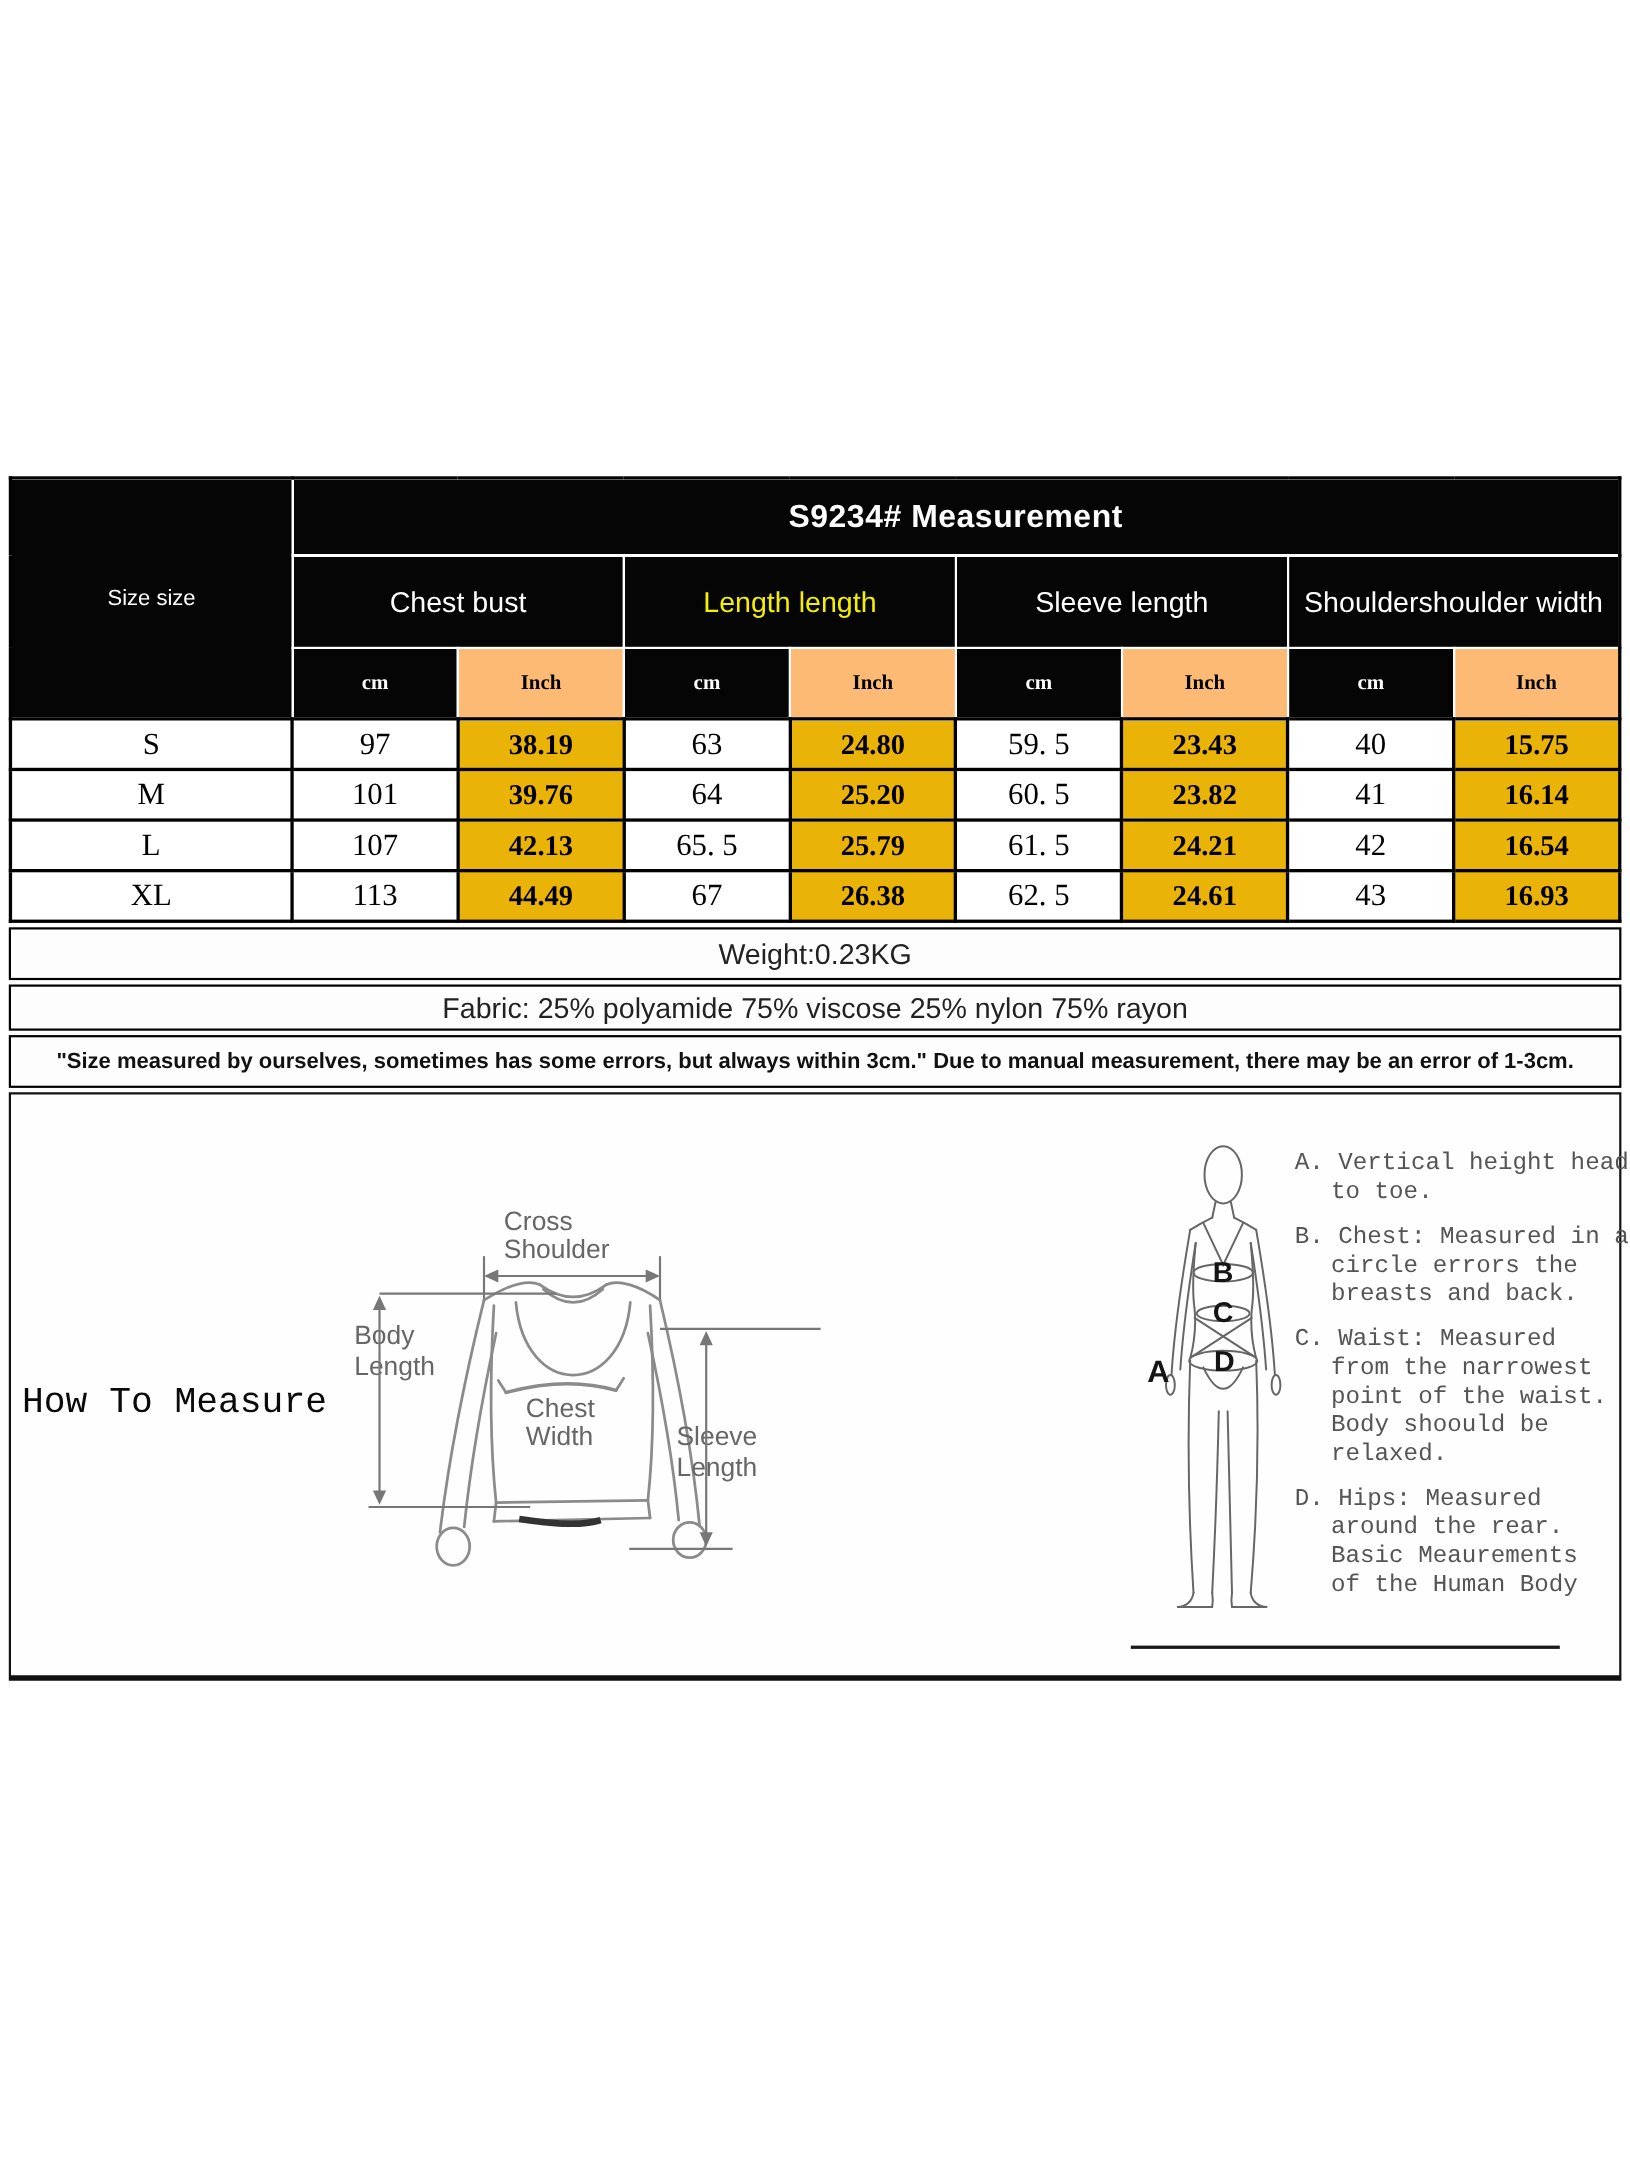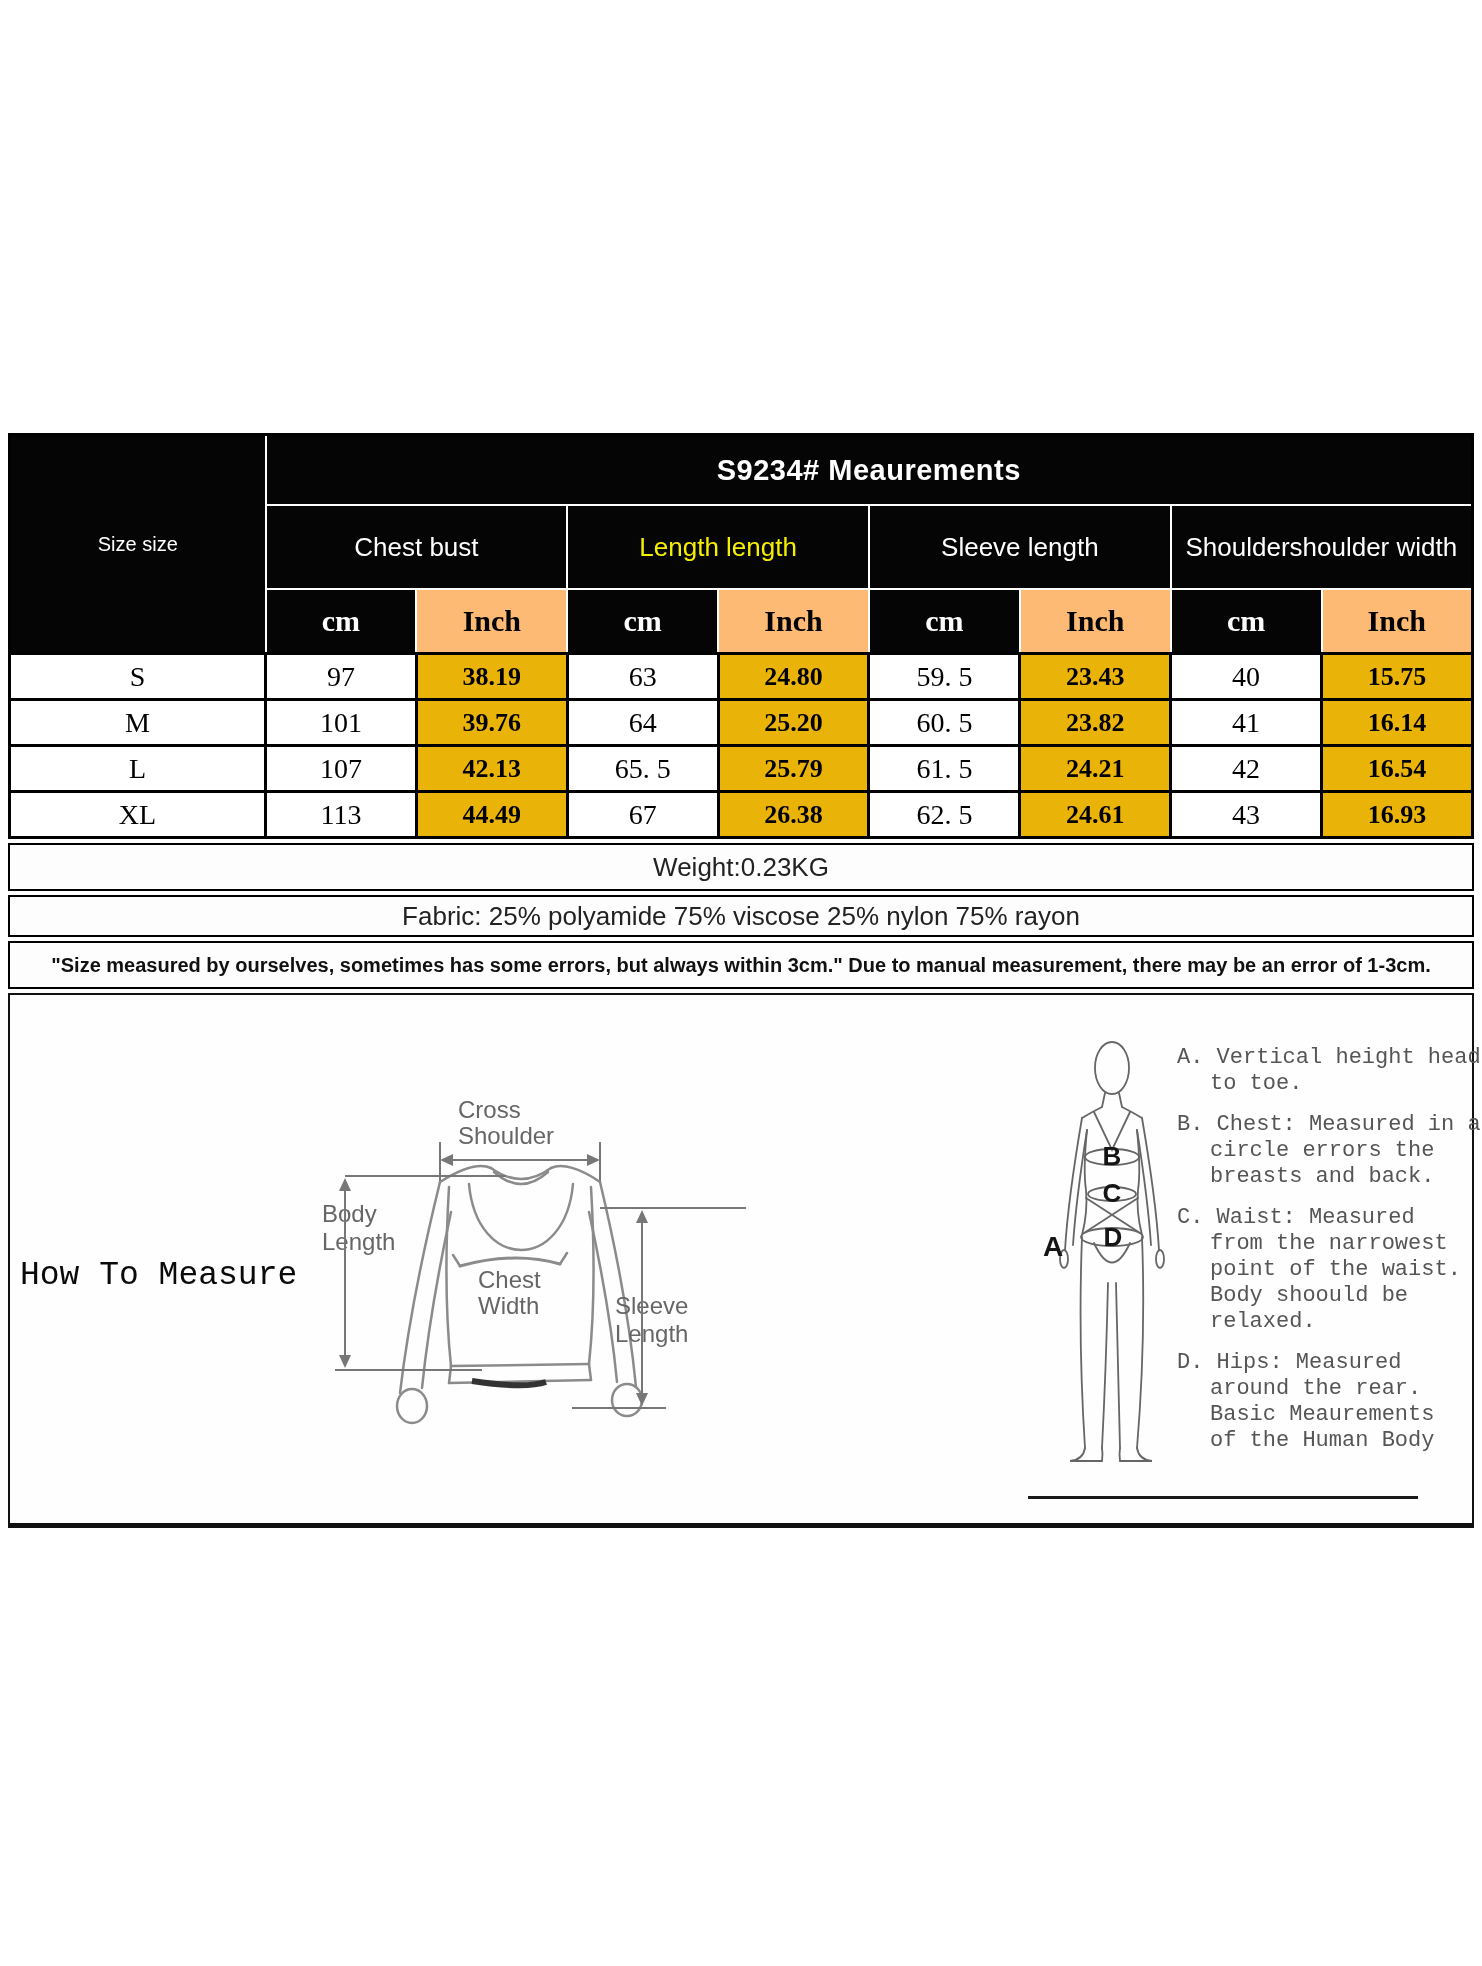--- a/index.html
+++ b/index.html
@@ -11,21 +11,21 @@
 
   
   table.size-table{border-collapse:collapse;table-layout:fixed;width:100%;border:3px solid #000;}
   table.size-table td{padding:0;text-align:center;vertical-align:middle;overflow:hidden;}
   td.hd{background:#050505;color:#fff;border:2px solid #fff;}
   td.hd-corner{font-size:20px;margin-top:28px;}
   td.hd-title{height:68px;font-size:29px;font-weight:bold;letter-spacing:.5px;}
   tr.r-names td{height:82px;font-size:26px;}
   td.hd-yellow{color:#f4ee00;}
   td.hd-small{font-size:20px;}
-  tr.r-units td{height:62px;font-family:"Liberation Serif",serif;font-weight:bold;font-size:30px;}
+  tr.r-units td{height:62px;font-family:"Liberation Serif",serif;font-weight:bold;font-size:19px;}
   td.unit-inch{background:#fdba74;color:#000;}
   tr.r-data td{height:43px;border:3px solid #000;background:#fff;
     font-family:"Liberation Serif",serif;font-size:28px;color:#000;}
   tr.r-data td.d-inch{background:#eab308;font-weight:bold;font-size:26px;}
 
   
   .info-row{border:2px solid #000;margin-top:4px;display:flex;align-items:center;justify-content:center;color:#222;background:#fdfdfd;}
   .weight-row{height:44px;font-size:26px;}
   .fabric-row{height:38px;font-size:26px;}
   .disclaimer-row{height:44px;font-size:20px;font-weight:600;color:#111;}
@@ -58,21 +58,21 @@
       <col style="width:10.3125%">
         <col style="width:10.3125%">
       <col style="width:10.3125%">
         <col style="width:10.3125%">
       <col style="width:10.3125%">
         <col style="width:10.3125%">
     </colgroup>
     <tbody>
         <tr>
       <td class="hd hd-corner" rowspan="3">Size size</td>
-      <td class="hd hd-title" colspan="8">S9234# Meaurements</td>
+      <td class="hd hd-title" colspan="8">S9234# Measurement</td>
     </tr>
     <tr class="r-names">
       <td class="hd" colspan="2">Chest bust</td>
       <td class="hd hd-yellow" colspan="2">Length length</td>
       <td class="hd" colspan="2">Sleeve length</td>
       <td class="hd hd-small" colspan="2">Shouldershoulder width</td>
     </tr>
     <tr class="r-units">
       <td class="hd">cm</td>
       <td class="hd unit-inch">Inch</td>

